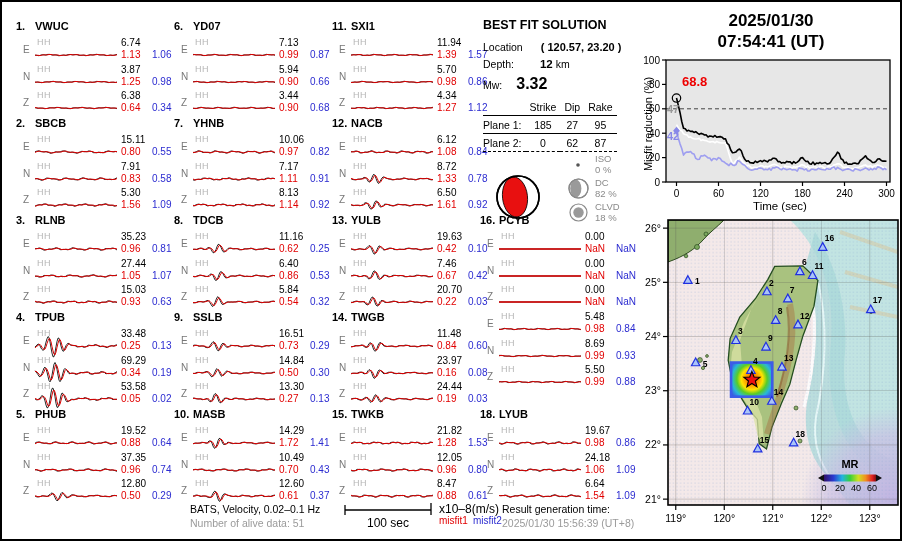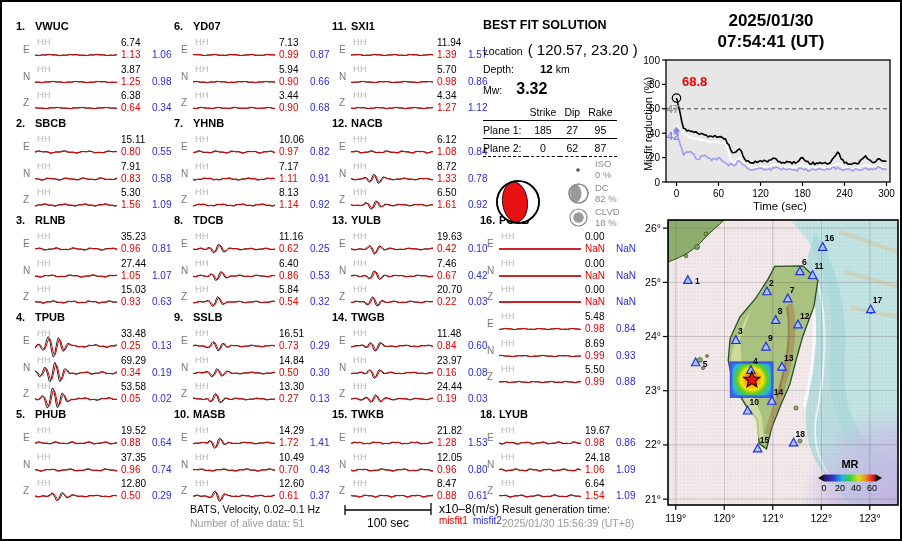--- a/index.html
+++ b/index.html
@@ -14,21 +14,21 @@
 .hh{position:absolute;left:2px;top:0;font-size:9px;color:#b6b6b6;letter-spacing:.5px}
 svg.tr{position:absolute;left:0;top:4px;overflow:visible}
 .nums{position:absolute;left:102px;top:0;width:57px;font-size:10px;white-space:nowrap}
 .amp{position:absolute;left:3px;top:0;color:#000}
 .m1{position:absolute;left:3px;top:12px;color:#e10000}
 .m2{position:absolute;left:34px;top:12px;color:#2b2bd0}
 
 .bfs{position:absolute;left:481px;top:16px;width:162px}
 .bfs-title{font-size:12.5px;font-weight:bold;margin-bottom:9px}
 .bfs-row{font-size:10.5px;margin-bottom:5px;color:#000}
-.loc-val{font-weight:normal;font-size:15px;margin-left:5px}
+.loc-val{font-weight:bold;font-size:11px;margin-left:18px}
 .dep-val{font-weight:bold;font-size:11.5px;margin-left:26px}
 .mw-val{font-weight:bold;font-size:16px;margin-left:14px}
 table.planes{border-collapse:collapse;font-size:10.5px;margin-top:1px}
 table.planes td{padding:2.5px 4px;text-align:center}
 table.planes td:first-child{text-align:left;padding-left:0}
 tr.hrow td{border-bottom:1px solid #000}
 tr.p1 td{border-bottom:1px solid #000}
 tr.p2 td{border-bottom:1px dashed #000}
 .bbwrap{position:relative;height:86px;margin-top:8px}
 .mainball{position:absolute;left:12px;top:14px}

